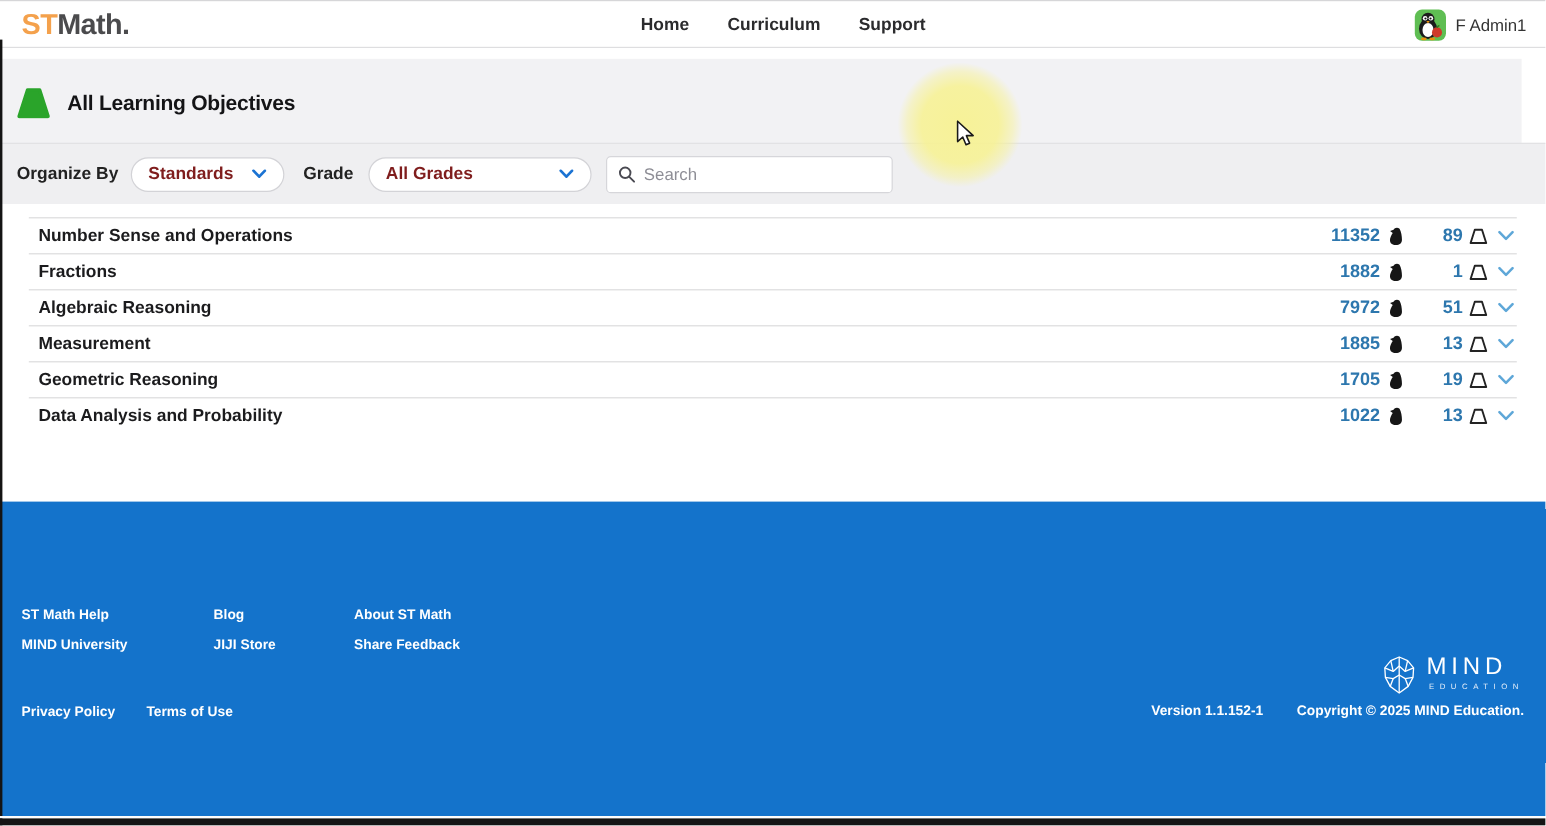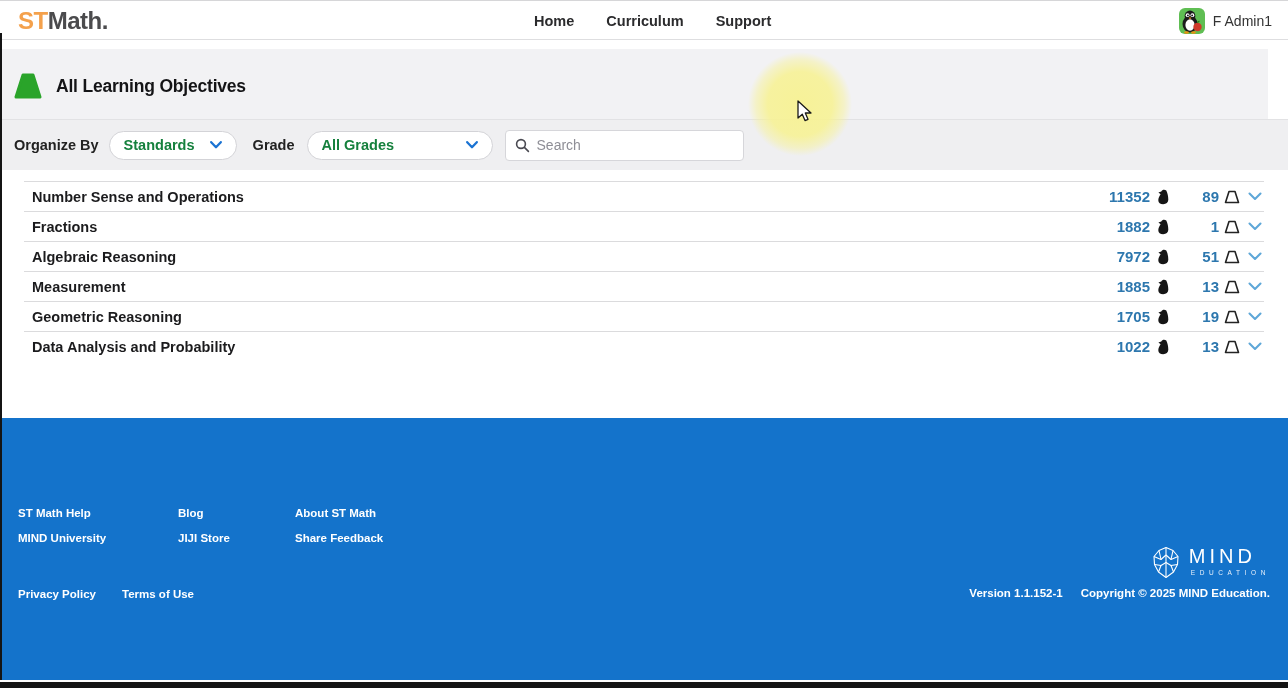--- a/index.html
+++ b/index.html
@@ -32,21 +32,21 @@
   .filter-band {
     position:absolute; left:0; top:119px; width:1288px; height:51px; background:#efeff1;
     border-top:1px solid #e2e2e4; display:flex; align-items:center; padding-left:14px;
   }
   .filter-label { font-size:14.5px; font-weight:bold; color:#222; }
   .pill {
     height:29px; background:#fff; border:1px solid #d3d3d7; border-radius:15px;
     display:flex; align-items:center; justify-content:space-between;
     padding:0 14px; cursor:pointer;
   }
-  .pill .pill-value { color:#15803d; font-weight:bold; font-size:14.5px; }
+  .pill .pill-value { color:#7f1d1d; font-weight:bold; font-size:14.5px; }
   .pill-standards { width:128px; margin-left:10px; }
   .pill-grades { width:186px; margin-left:12px; }
   .grade-label { margin-left:16px; }
   .search-box {
     margin-left:12px; width:239px; height:31px; background:#fff;
     border:1px solid #d6d6da; border-radius:4px; display:flex; align-items:center; padding:0 9px;
   }
   .search-box input {
     border:none; outline:none; flex:1; font-size:14px; color:#333; margin-left:7px;
     font-family:"Liberation Sans","DejaVu Sans",sans-serif; background:transparent;
@@ -65,21 +65,21 @@
   .count-obj { width:48px; text-align:right; }
   .jiji-ic { margin-left:5px; display:flex; }
   .trap-ic { margin-left:4px; display:flex; }
   .chev-ic { margin-left:7px; display:flex; }
   
   .footer { position:absolute; left:0; top:418px; width:1288px; height:262px; background:#1473cb; }
   .f-col { position:absolute; display:flex; flex-direction:column; gap:11px; top:88px; }
   .f-col1 { left:18px; } .f-col2 { left:178px; } .f-col3 { left:295px; }
   .f-link { color:#fff; font-size:11.5px; font-weight:bold; cursor:pointer; line-height:14px; }
   .f-legal { position:absolute; left:18px; top:169px; display:flex; gap:26px; }
-  .f-meta { position:absolute; right:18px; top:169px; display:flex; gap:18px; }
+  .f-meta { position:absolute; right:18px; top:169px; display:flex; gap:28px; }
   .f-meta-text { color:#fff; font-size:11.5px; font-weight:bold; }
   .mind-logo { position:absolute; right:18px; top:128px; display:flex; align-items:flex-start; gap:7px; }
   .mind-text { display:flex; flex-direction:column; align-items:flex-start; margin-top:0; }
   .mind-name { color:#fff; font-size:20px; font-weight:normal; letter-spacing:4px; line-height:20px; }
   .mind-sub { color:#e8f0fa; font-size:6.5px; letter-spacing:4.6px; margin-top:3px; margin-left:2px; }
   
   .edge-left { position:absolute; left:0; top:33px; bottom:0; width:2px; background:#141414; z-index:40; }
   .bottom-white { position:absolute; left:0; top:680px; width:1288px; height:2px; background:#fdfdfd; z-index:40; }
   .bottom-black { position:absolute; left:0; top:682px; width:1288px; height:6px; background:#141414; z-index:40; }
   

